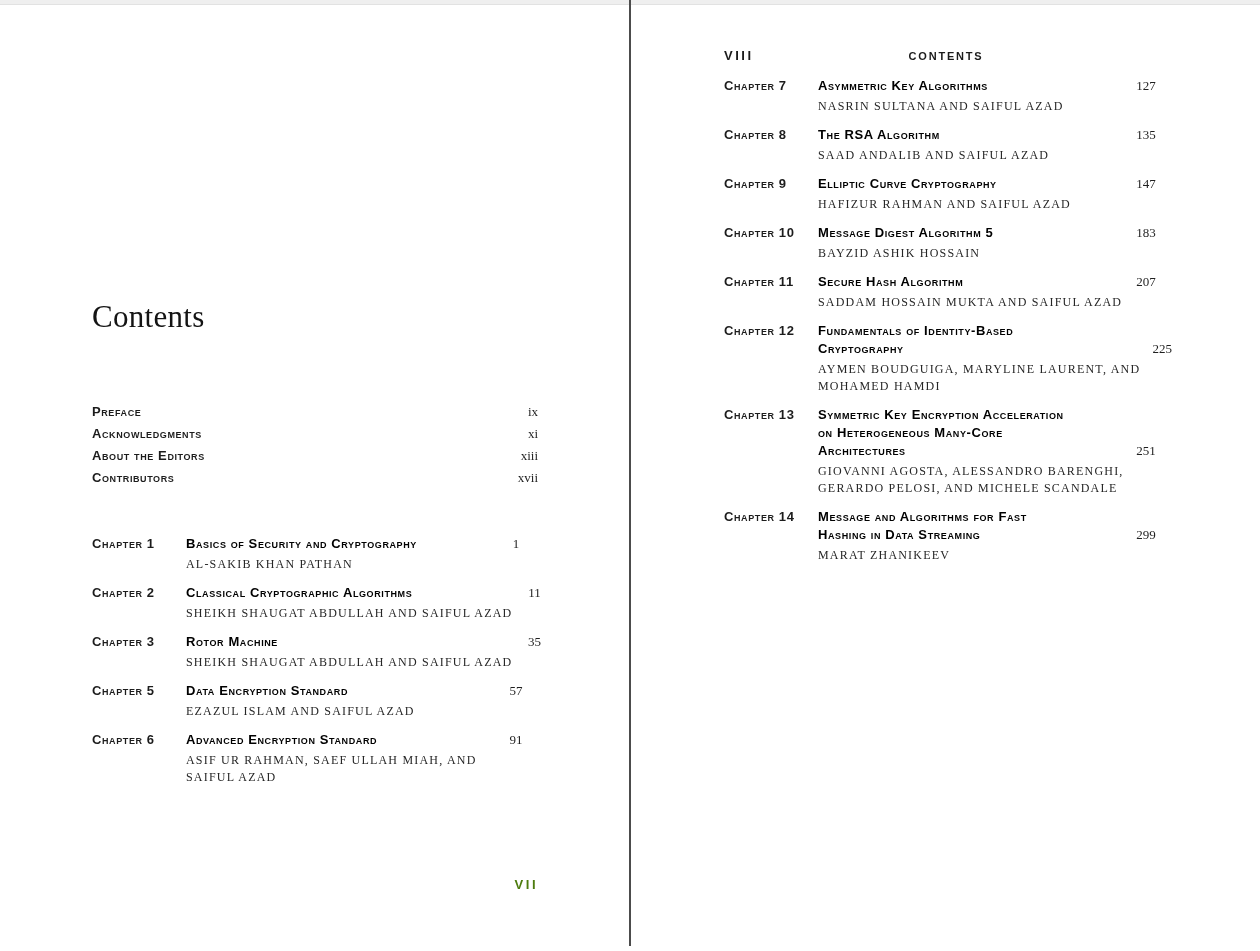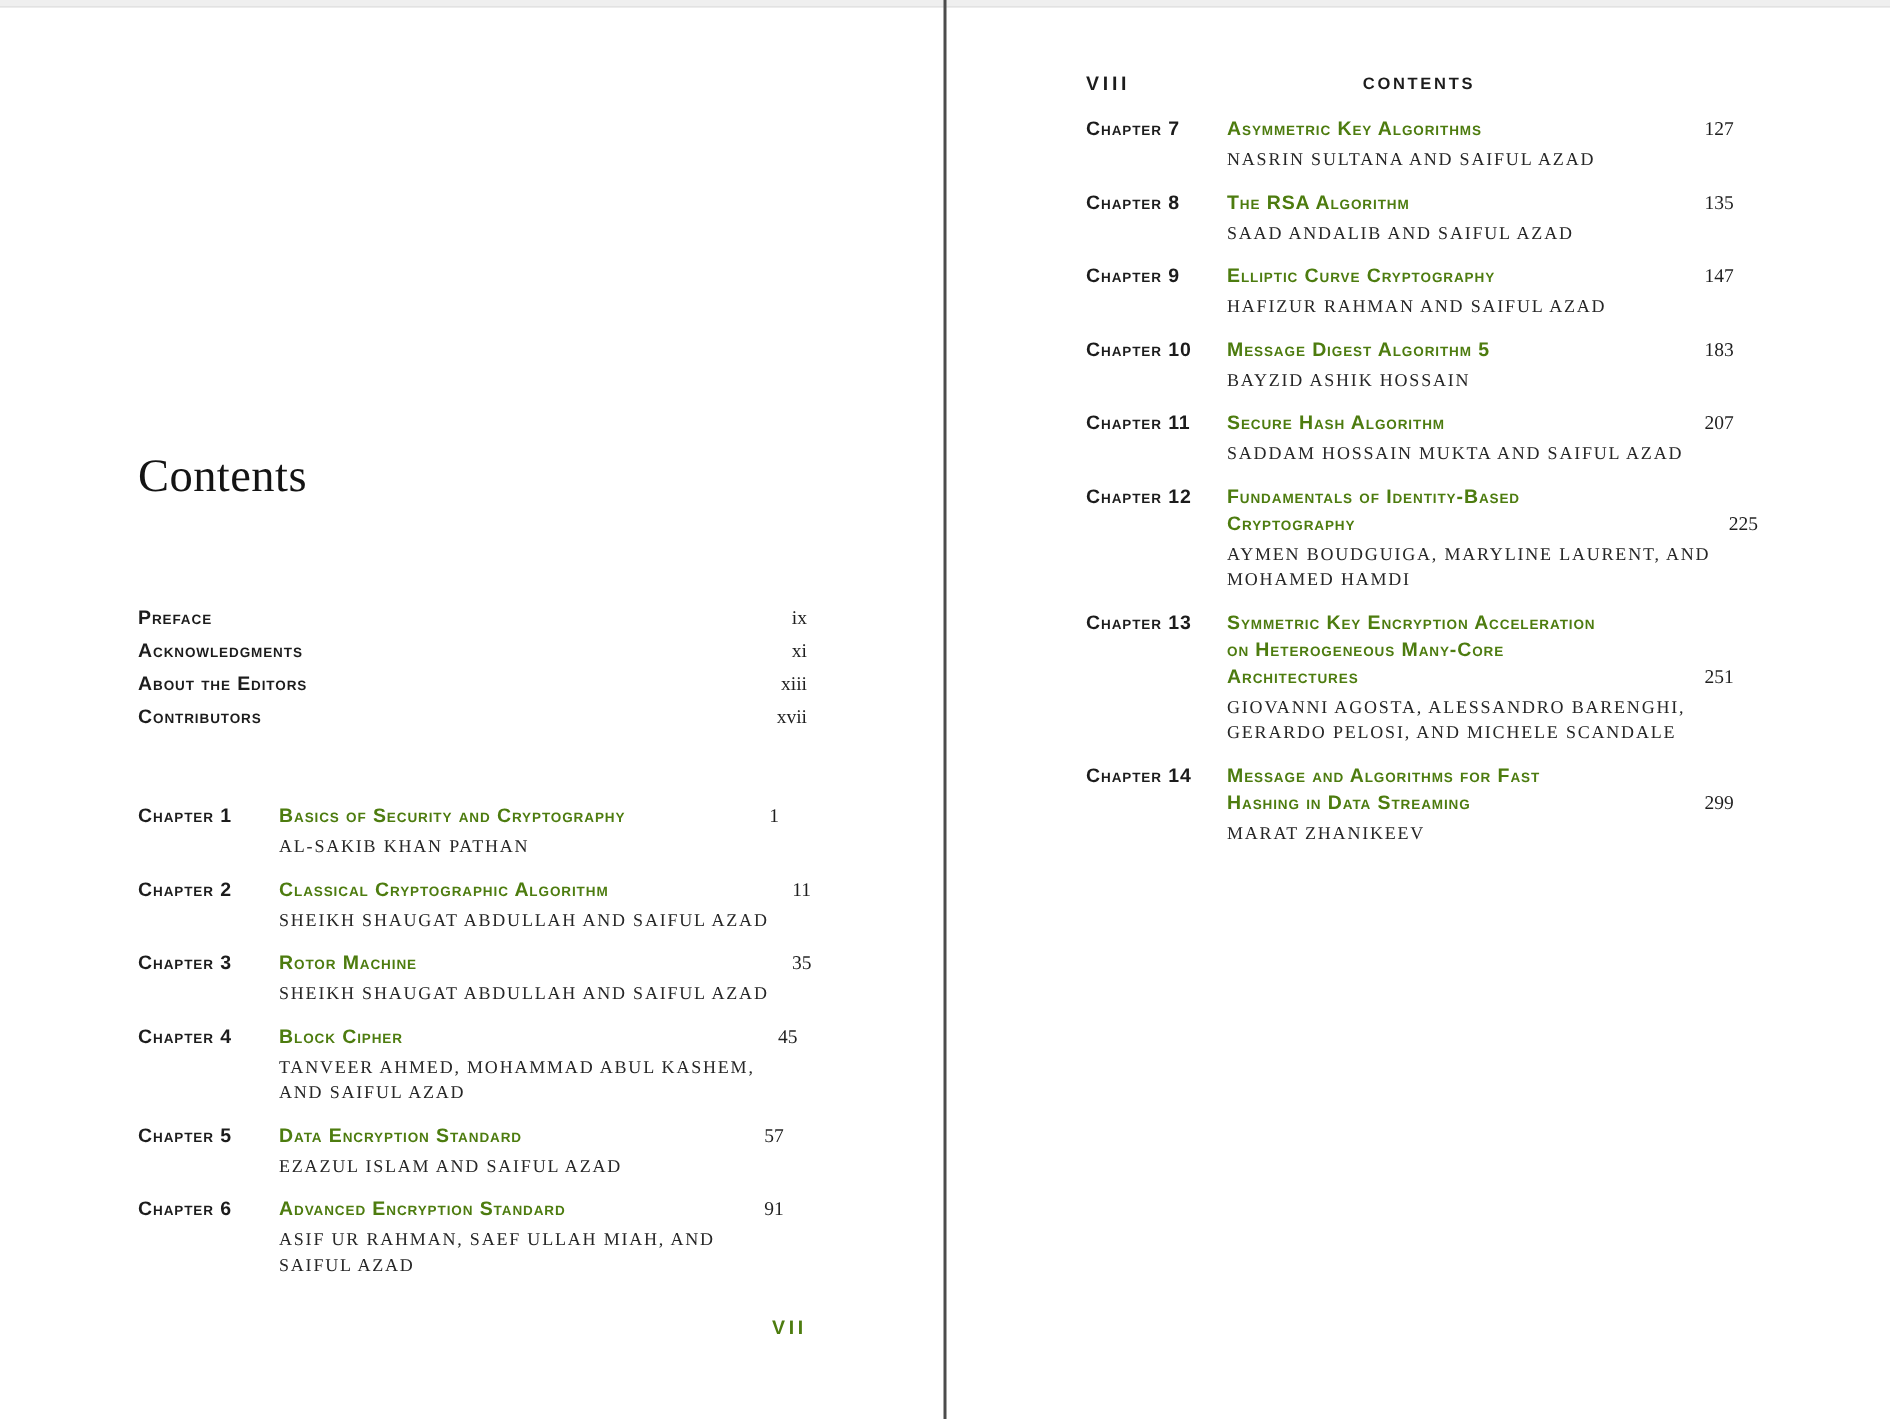--- a/index.html
+++ b/index.html
@@ -44,21 +44,21 @@
     display:grid; grid-template-columns:94px 1fr 44px;
     margin-bottom:11px;
   }
   .entry-label {
     grid-column:1; font-variant:small-caps; font-weight:700; font-size:13px;
     letter-spacing:0.6px; color:#1c1c1c; line-height:18px; white-space:nowrap;
   }
   .entry-titles { grid-column:2; }
   .entry-titles div {
     font-variant:small-caps; font-weight:700; font-size:13px;
-    letter-spacing:0.6px; color:#4d7c0f; line-height:18px; white-space:nowrap;
+    letter-spacing:0.6px; color:#000000; line-height:18px; white-space:nowrap;
   }
   .entry-page {
     grid-column:3; align-self:end; text-align:center;
     font-family:"Liberation Serif", serif; font-size:13px; color:#1f1f1f;
     line-height:18px;
   }
   .entry-authors { grid-column:2; margin-top:3px; }
   .entry-authors div {
     font-family:"Liberation Serif", serif; font-size:12px;
     letter-spacing:1.2px; color:#262626; line-height:17px; white-space:nowrap;
@@ -112,46 +112,35 @@
           <div>Basics of Security and Cryptography</div>
         </div>
         <div class="entry-page">1</div>
         <div class="entry-authors">
           <div>AL-SAKIB KHAN PATHAN</div>
         </div>
       </div>
       <div class="entry">
         <div class="entry-label">Chapter 2</div>
         <div class="entry-titles">
-          <div>Classical Cryptographic Algorithm</div>
+          <div>Classical Cryptographic Algorithms</div>
         </div>
         <div class="entry-page">11</div>
         <div class="entry-authors">
           <div>SHEIKH SHAUGAT ABDULLAH AND SAIFUL AZAD</div>
         </div>
       </div>
       <div class="entry">
         <div class="entry-label">Chapter 3</div>
         <div class="entry-titles">
           <div>Rotor Machine</div>
         </div>
         <div class="entry-page">35</div>
         <div class="entry-authors">
           <div>SHEIKH SHAUGAT ABDULLAH AND SAIFUL AZAD</div>
-        </div>
-      </div>
-      <div class="entry">
-        <div class="entry-label">Chapter 4</div>
-        <div class="entry-titles">
-          <div>Block Cipher</div>
-        </div>
-        <div class="entry-page">45</div>
-        <div class="entry-authors">
-          <div>TANVEER AHMED, MOHAMMAD ABUL KASHEM,</div>
-          <div>AND SAIFUL AZAD</div>
         </div>
       </div>
       <div class="entry">
         <div class="entry-label">Chapter 5</div>
         <div class="entry-titles">
           <div>Data Encryption Standard</div>
         </div>
         <div class="entry-page">57</div>
         <div class="entry-authors">
           <div>EZAZUL ISLAM AND SAIFUL AZAD</div>

